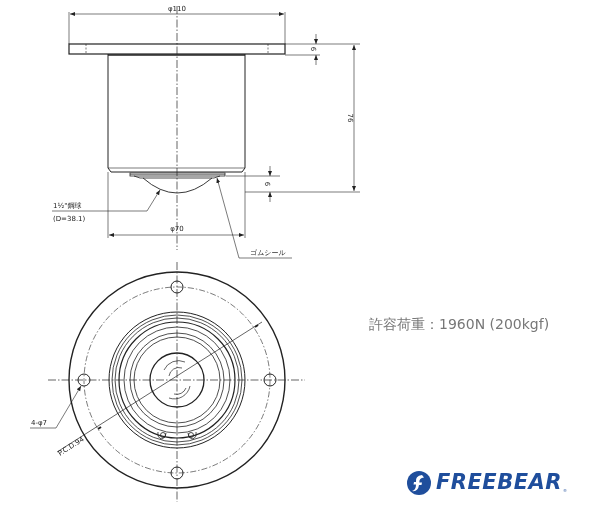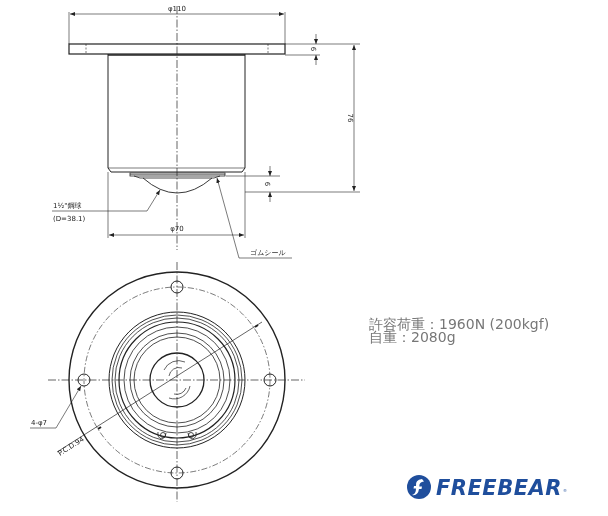--- a/index.html
+++ b/index.html
@@ -1,21 +1,21 @@
 <!DOCTYPE html>
 <html><head>
 <meta charset="utf-8">
 <style>
   html, body { margin: 0; padding: 0; background: #ffffff; }
   body { width: 608px; height: 516px; position: relative; overflow: hidden; font-family: "DejaVu Sans", sans-serif; }
   .drawing { position: absolute; left: 0; top: 0; }
   .dim-text { font-family: "DejaVu Sans", sans-serif; font-size: 7px; fill: #222; }
   .spec { position: absolute; left: 369px; top: 318px; font-family: "DejaVu Sans", sans-serif; font-size: 14px; color: #777; line-height: 12.5px; }
   .spec-row { white-space: nowrap; }
-  .logo { position: absolute; left: 406px; top: 470px; width: 180px; height: 30px; display: flex; align-items: flex-end; }
+  .logo { position: absolute; left: 406px; top: 470px; width: 180px; height: 30px; display: flex; align-items: flex-start; }
   .logo-text { font-family: "DejaVu Sans", sans-serif; font-weight: bold; font-style: italic; font-size: 21px; color: #1f4e9c; letter-spacing: 0.5px; margin-left: 4px; }
   .logo-tm { font-size: 4px; color: #1f4e9c; align-self: flex-end; margin-bottom: 7px; margin-left: 1px; }
 </style>
 </head>
 <body>
 
 <svg class="drawing" width="608" height="516" viewBox="0 0 608 516" xmlns="http://www.w3.org/2000/svg">
   <defs>
     <marker id="arr" markerWidth="6" markerHeight="6" refX="5" refY="3" orient="auto" markerUnits="userSpaceOnUse">
       <path d="M0,1 L5,3 L0,5 z" fill="#222"></path>
@@ -121,23 +121,20 @@
   </g>
 
   <text class="dim-text" x="31" y="425">4-φ7</text>
   <text class="dim-text" transform="translate(60,456) rotate(-32.5)">P.C.D.94</text>
 </svg>
 
 <div class="spec">
   <div class="spec-row">
     <span>許容荷重</span><span>：</span><span>1960N (200kgf)</span>
   </div>
-  <div class="spec-row">
-    <span>自重</span><span>：</span><span>2080g</span>
-  </div>
 </div>
 
 <div class="logo">
   <svg width="26" height="26" viewBox="0 0 26 26">
     <circle cx="13" cy="13" r="12" fill="#1f4e9c"></circle>
     <path d="M16,5 Q9,6 10,12 L8,12 L7.5,14.5 L10,14.5 Q10,20 6,21 Q12,22 13,15 L15.5,15 L16,12.5 L13.3,12.5 Q13,8 18,7.5 Z" fill="#ffffff"></path>
   </svg>
   <span class="logo-text">FREEBEAR</span>
   <span class="logo-tm">®</span>
 </div>

